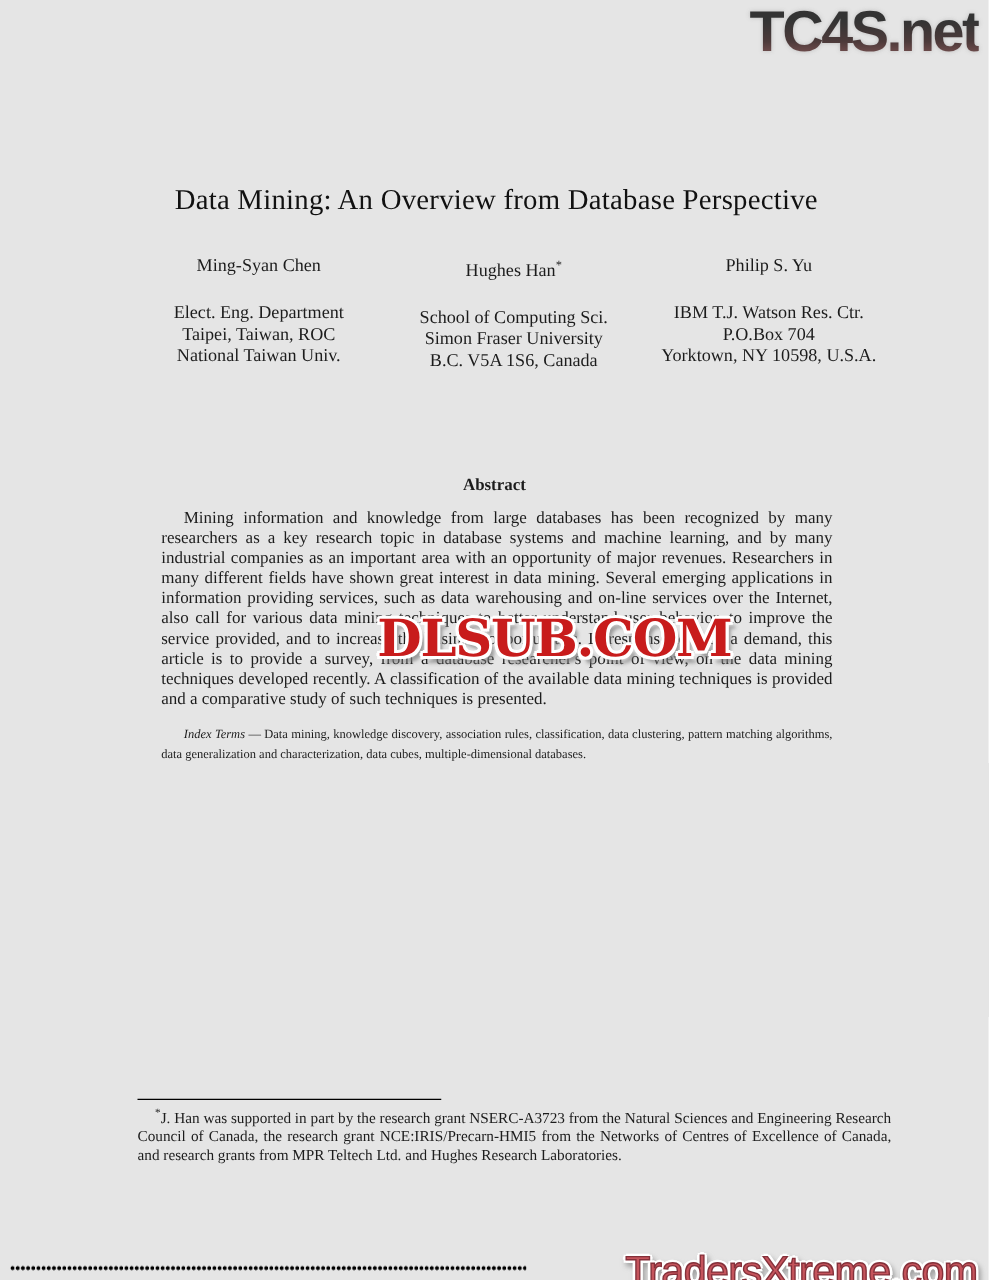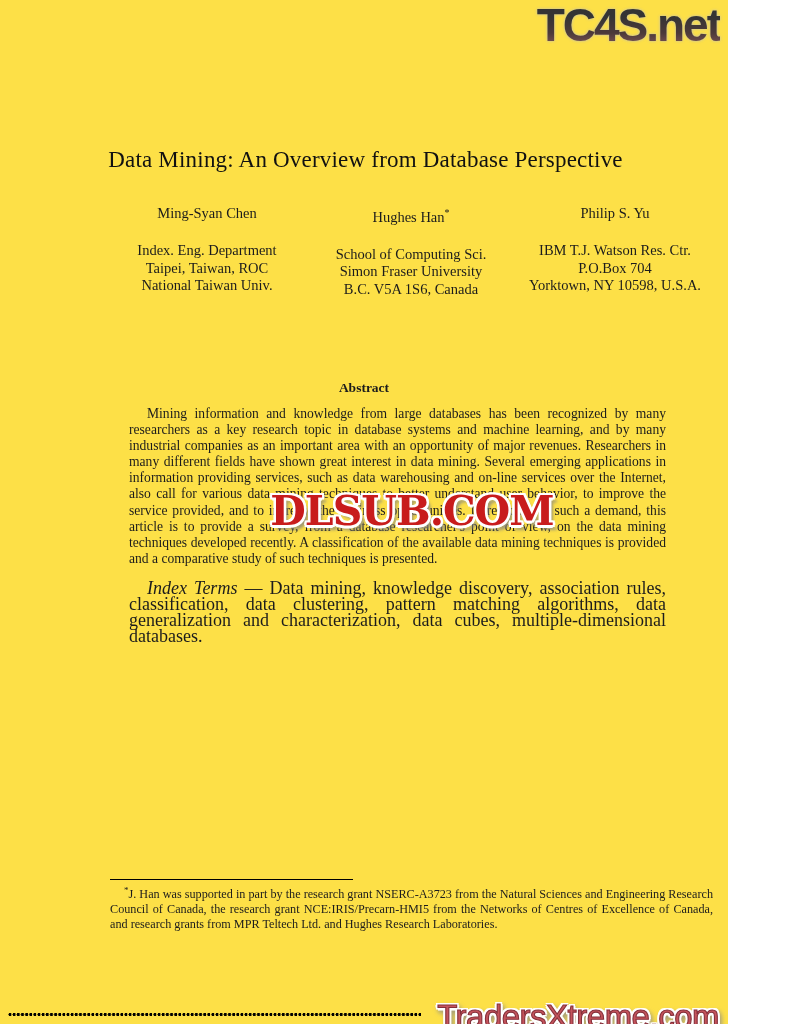--- a/index.html
+++ b/index.html
@@ -1,20 +1,20 @@
 <!DOCTYPE html>
 <html><head>
 <meta charset="utf-8">
 <style>
   html, body { margin: 0; padding: 0; background: #ffffff; }
   .page {
     position: relative;
-    width: 728px;
+    width: 791px;
     height: 1024px;
-    background: #fde047;
+    background: #e5e5e5;
     overflow: hidden;
     font-family: "Liberation Serif", serif;
     color: #1c1c1c;
   }
 
   
   .title {
     position: absolute;
     top: 147px; left: 3px; right: 0;
     text-align: center;
@@ -50,21 +50,21 @@
     font-size: 13.6px;
     line-height: 16.1px;
     text-align: justify;
     text-indent: 18px;
   }
   .index-terms {
     position: absolute;
     top: 580px; left: 129px;
     width: 537px;
     margin: 0;
-    font-size: 18px;
+    font-size: 10px;
     line-height: 16.1px;
     text-align: justify;
     text-indent: 18px;
   }
 
   .footnote-rule {
     position: absolute;
     top: 879px; left: 110px;
     width: 243px; height: 0;
     border-top: 1.6px solid #000;
@@ -150,21 +150,21 @@
 <div class="page">
 
   <div class="wm-top">TC4S.net</div>
 
   <h1 class="title" style="font-weight:normal; margin:0;">Data Mining: An Overview from Database Perspective</h1>
 
   <div class="authors">
     <div class="author-col">
       <div class="author-name"><span>Ming-Syan Chen</span></div>
       <div class="author-affil">
-        <div>Index. Eng. Department</div>
+        <div>Elect. Eng. Department</div>
         <div>Taipei, Taiwan, ROC</div>
         <div>National Taiwan Univ.</div>
       </div>
     </div>
     <div class="author-col">
       <div class="author-name"><span>Hughes Han</span><sup>*</sup></div>
       <div class="author-affil">
         <div>School of Computing Sci.</div>
         <div>Simon Fraser University</div>
         <div>B.C. V5A 1S6, Canada</div>

